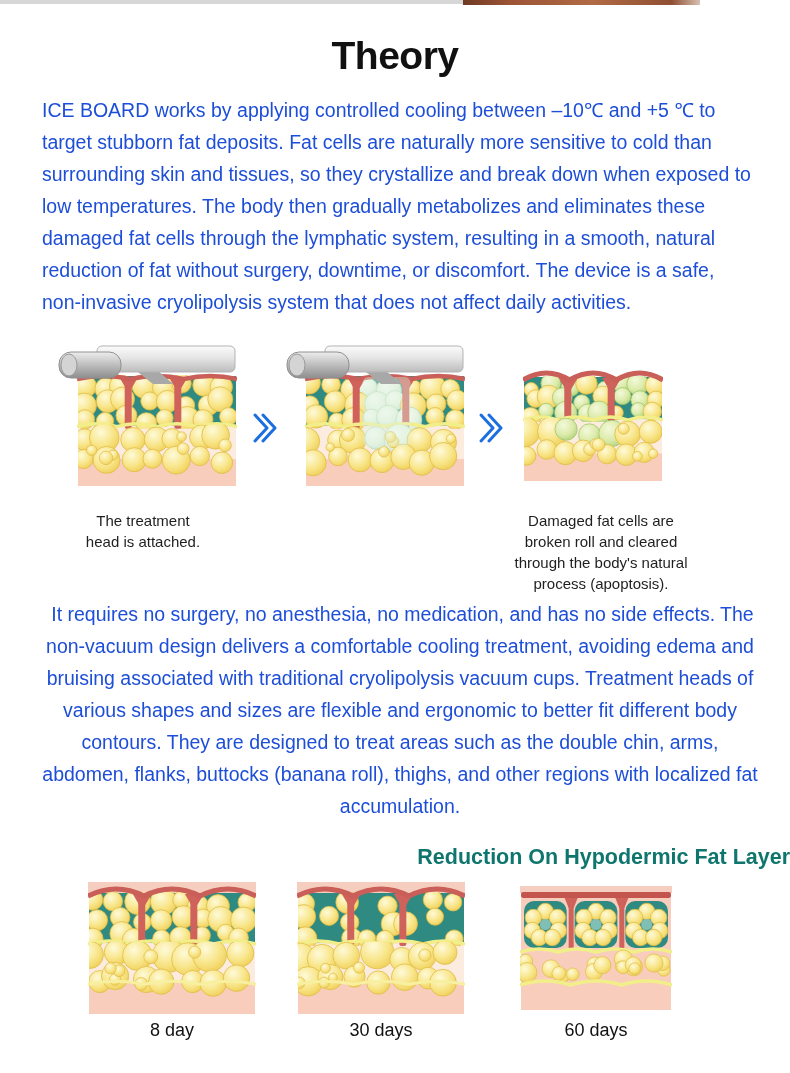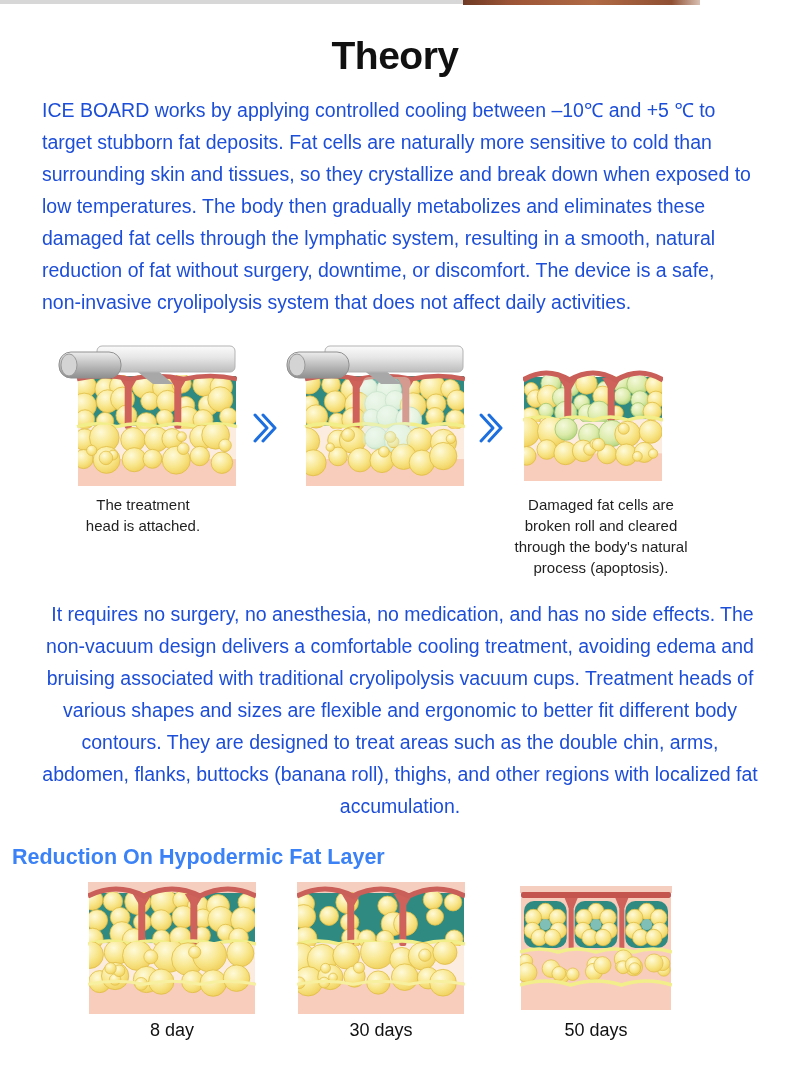--- a/index.html
+++ b/index.html
@@ -16,26 +16,26 @@
         font-weight:400;color:#1d4ed8;}
   p.body.p2{margin-top:8px;text-indent:5px;text-align:center;}
   .process-row{position:relative;margin-top:22px;height:250px;}
   .fig{position:absolute;margin:0;padding:0;}
   .fig1{left:57px;top:0;}
   .fig2{left:285px;top:0;}
   .fig3{left:523px;top:26px;}
   .chev{position:absolute;top:68px;}
   .chev1{left:251px;}
   .chev2{left:477px;}
-  .caption{position:absolute;top:154px;text-align:center;font-size:15px;line-height:21px;color:#1f1f1f;}
+  .caption{position:absolute;top:170px;text-align:center;font-size:15px;line-height:21px;color:#1f1f1f;}
   .cap1{left:78px;width:130px;}
   .cap2{left:277px;width:196px;}
   .cap3{left:506px;width:190px;}
-  h2.section{margin:22px 0 0 0;text-align:left;font-size:21.5px;line-height:26px;
-        font-weight:700;color:#3b82f6;padding-left:12px;}
+  h2.section{margin:22px 0 0 0;text-align:right;font-size:21.5px;line-height:26px;
+        font-weight:700;color:#0f766e;padding-left:12px;}
   .timeline-row{position:relative;margin-top:10px;height:175px;}
   .tfig1{left:88px;top:2px;}
   .tfig2{left:297px;top:2px;}
   .tfig3{left:520px;top:6px;}
   .tlabel{position:absolute;top:140px;text-align:center;font-size:18px;color:#111;}
   .tlab1{left:88px;width:168px;}
   .tlab2{left:297px;width:168px;}
   .tlab3{left:520px;width:152px;}
   svg{display:block;}
 </style>
@@ -525,16 +525,16 @@
             <circle cx="113.2706683576107" cy="78.82029994414188" r="7.962507965276018" fill="url(#gY)" stroke="#e0bc45" stroke-width="0.7"></circle>
             <circle cx="114.64160208031535" cy="82.55066122673452" r="5.79141543363221" fill="url(#gY)" stroke="#e0bc45" stroke-width="0.7"></circle>
             <circle cx="7.004575502127409" cy="86.57368485955521" r="9.950375520857051" fill="url(#gY)" stroke="#e0bc45" stroke-width="0.7"></circle>
             <circle cx="82.3855047263205" cy="79.22687113191932" r="8.609452039236203" fill="url(#gY)" stroke="#e0bc45" stroke-width="0.7"></circle>
             <path d="M0,99 q25.333333333333332,-8 50.666666666666664,0 q25.333333333333332,-8 50.666666666666664,0 q25.333333333333332,-8 50.666666666666664,0" stroke="#f2ef8a" stroke-width="3.5" fill="none"></path>
           </g>
         </svg>
     </figure>
     <div class="tlabel tlab1">8 day</div>
     <div class="tlabel tlab2">30 days</div>
-    <div class="tlabel tlab3">50 days</div>
+    <div class="tlabel tlab3">60 days</div>
   </div>
 
 </div>
 
 </body></html>

